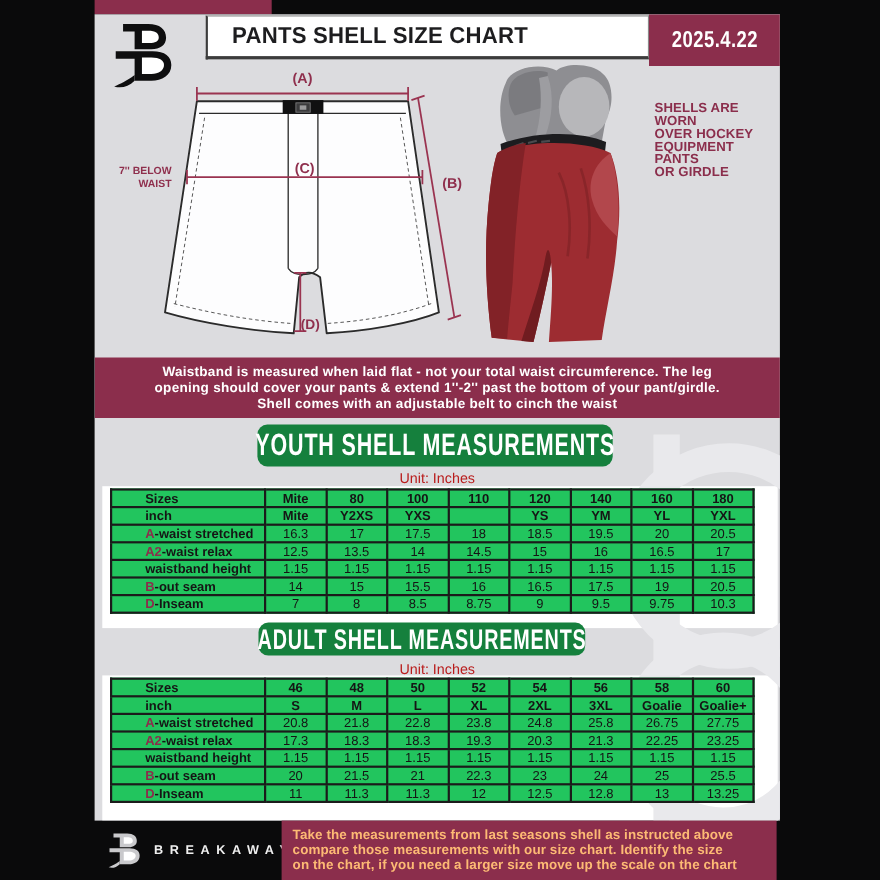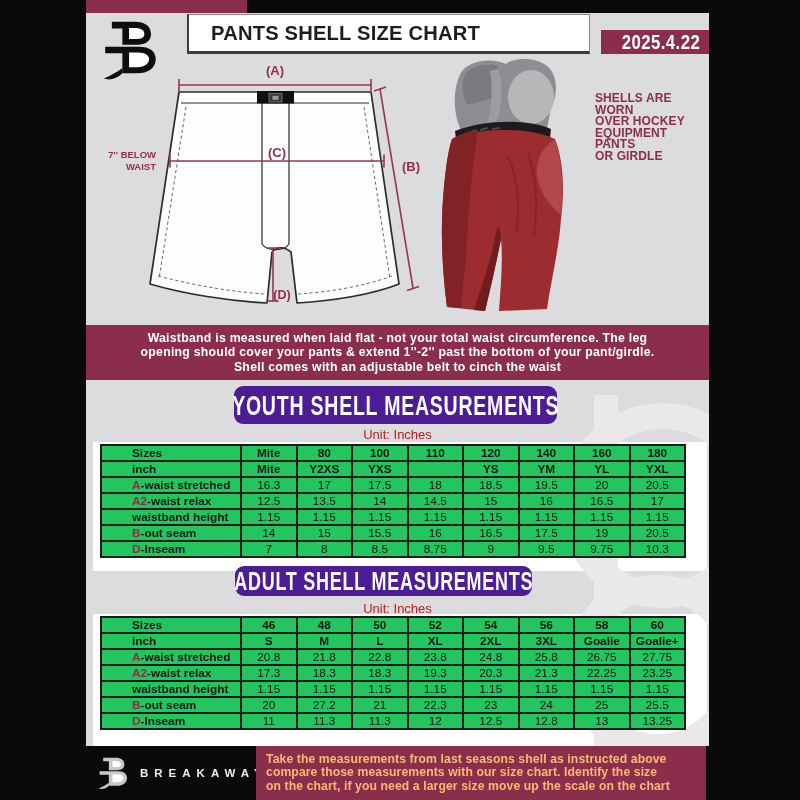--- a/index.html
+++ b/index.html
@@ -16,22 +16,22 @@
   .top-strip { left:86px; top:0; width:161px; height:13px; background:#8b2e4c; }
   .content { left:86px; top:13px; width:623px; height:733px; background:#dcdcdf; overflow:hidden;padding-left:16px; }
 
   .title-bar {
     left:101px; top:1px; width:403px; height:40px; background:#ffffff;
     border:1px solid #8a8a8a; border-left:2px solid #3c3c3c; border-bottom:3px solid #3c3c3c;
     display:flex; align-items:center; padding-left:22px; z-index:6;
   }
   .title-bar span { font-size:21px; font-weight:700; color:#1d1d1f; letter-spacing:.2px; transform:scaleX(.96); transform-origin:left center; white-space:nowrap; }
   .date-box {
-    left:504px; top:17px; width:119px; height:24px; background:#8b2e4c;
-    display:flex; align-items:center; justify-content:center; z-index:6;margin-left:11px;
+    left:504px; top:0; width:119px; height:47px; background:#8b2e4c;
+    display:flex; align-items:center; justify-content:center; z-index:6;
   }
   .date-box span { font-size:21px; font-weight:700; color:#fff; transform:scaleX(.8); letter-spacing:.5px; white-space:nowrap; }
   .logo-b { left:16px; top:6px; width:56px; height:62px; z-index:6; }
 
   
   .wm { border-radius:50%; border:26px solid #e9e9ec; z-index:2; }
   .wm1 { left:474px; top:390px; width:205px; height:205px; }
   .wm2 { left:479px; top:562px; width:185px; height:185px; }
   .wm-stem { left:508px; top:382px; width:24px; height:352px; background:#e9e9ec; z-index:2; }
 
@@ -43,21 +43,21 @@
 
   
   .notice {
     left:0; top:312px; width:623px; height:55px; background:#8b2e4c; z-index:4;
     display:flex; flex-direction:column; align-items:center; justify-content:center;
   }
   .notice div { color:#fff; font-size:12.3px; line-height:14.4px; font-weight:700; letter-spacing:.25px; text-align:center; white-space:nowrap; }
 
   
   .sec-head {
-    background:#4c1d95; border-radius:9px; z-index:5;
+    background:#15803d; border-radius:9px; z-index:5;
     display:flex; align-items:center; justify-content:center;
   }
   .sec-head.youth { left:148px; top:373px; width:323px; height:38px; }
   .sec-head.adult { left:149px; top:553px; width:297px; height:30px; }
   .sec-head span { color:#fff; font-weight:700; white-space:nowrap; transform:scaleX(.78) scaleY(1.12); letter-spacing:1px; }
   .sec-head.youth span { font-size:25px; }
   .sec-head.adult span { font-size:23px; }
   .unit { left:0; width:623px; text-align:center; color:#b91c1c; font-size:13px; z-index:5; }
   .unit.youth { top:414px; }
   .unit.adult { top:588px; }
@@ -359,21 +359,21 @@
           <td>1.15</td>
           <td>1.15</td>
           <td>1.15</td>
           <td>1.15</td>
           <td>1.15</td>
           <td>1.15</td>
         </tr>
         <tr>
           <td class="lbl"><span class="pfx">B</span>-out seam</td>
           <td>20</td>
-          <td>27.2</td>
+          <td>21.5</td>
           <td>21</td>
           <td>22.3</td>
           <td>23</td>
           <td>24</td>
           <td>25</td>
           <td>25.5</td>
         </tr>
         <tr>
           <td class="lbl"><span class="pfx">D</span>-Inseam</td>
           <td>11</td>

